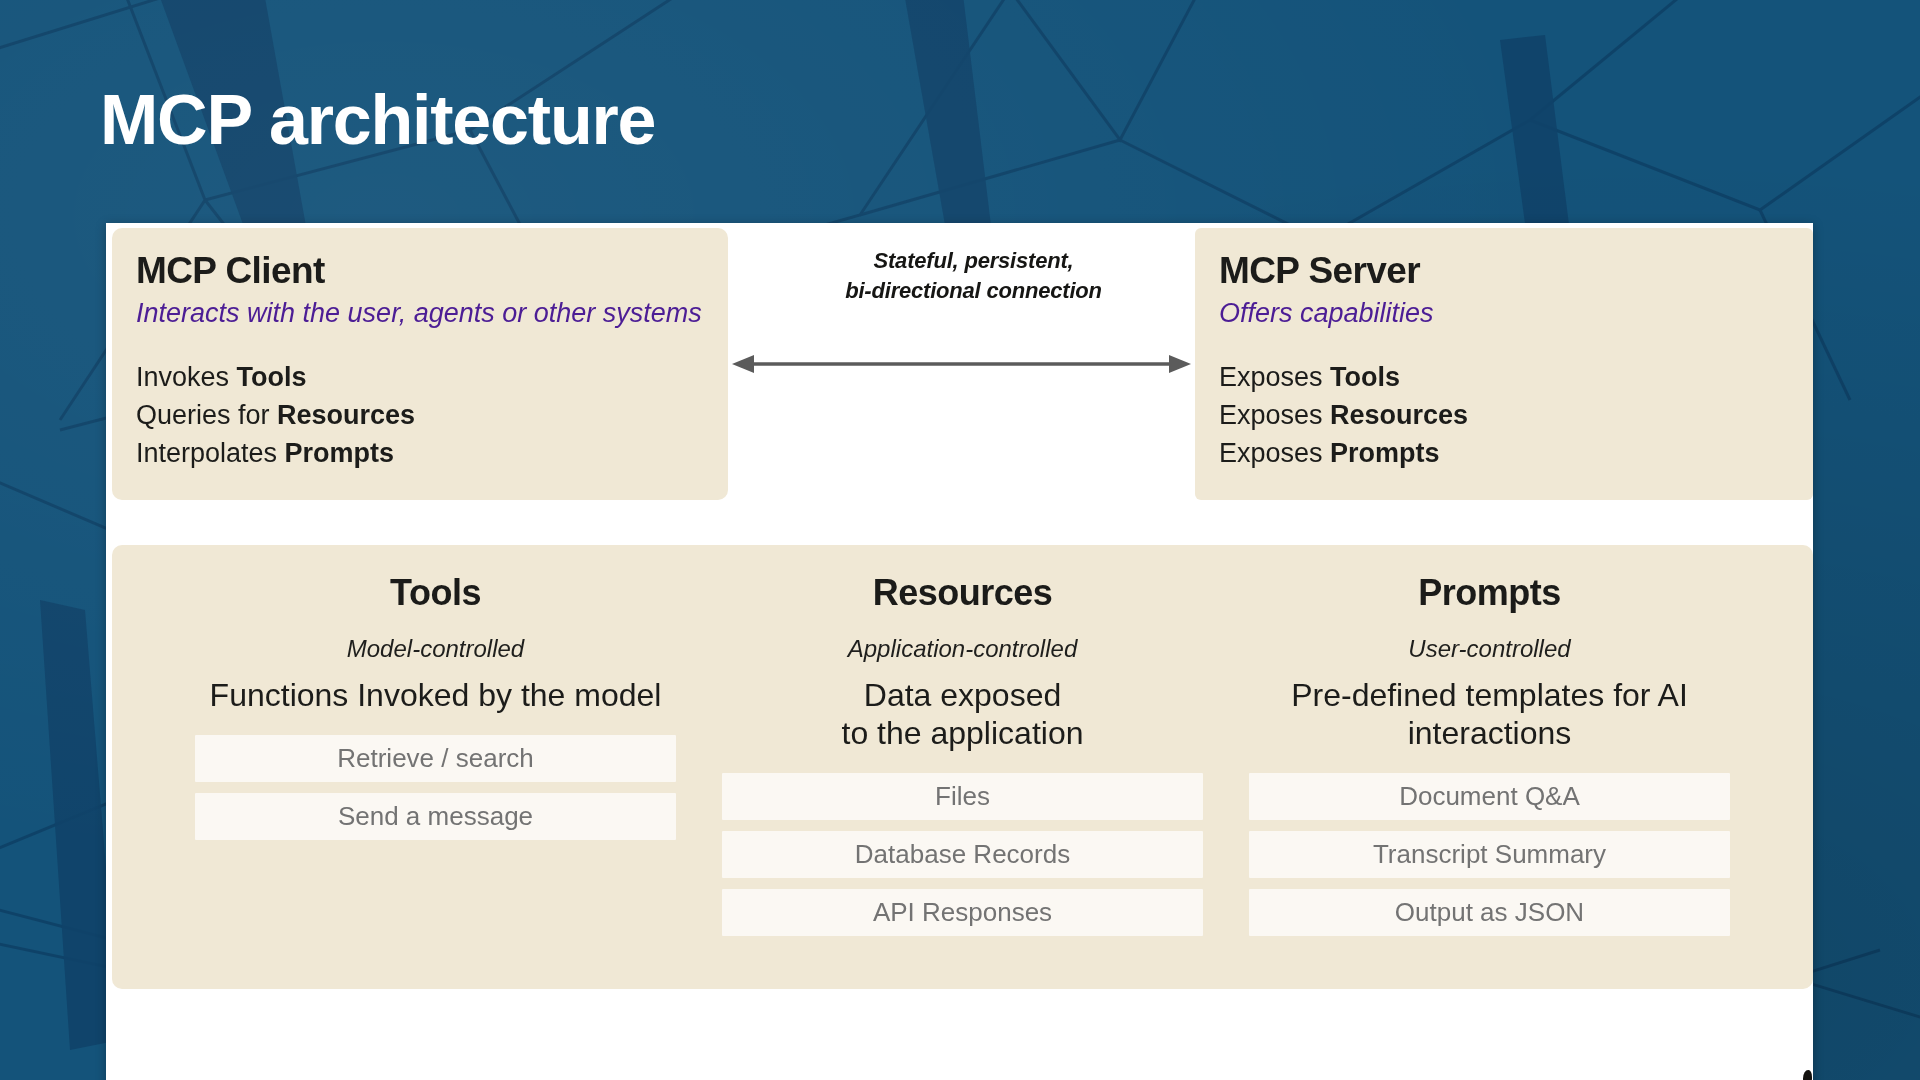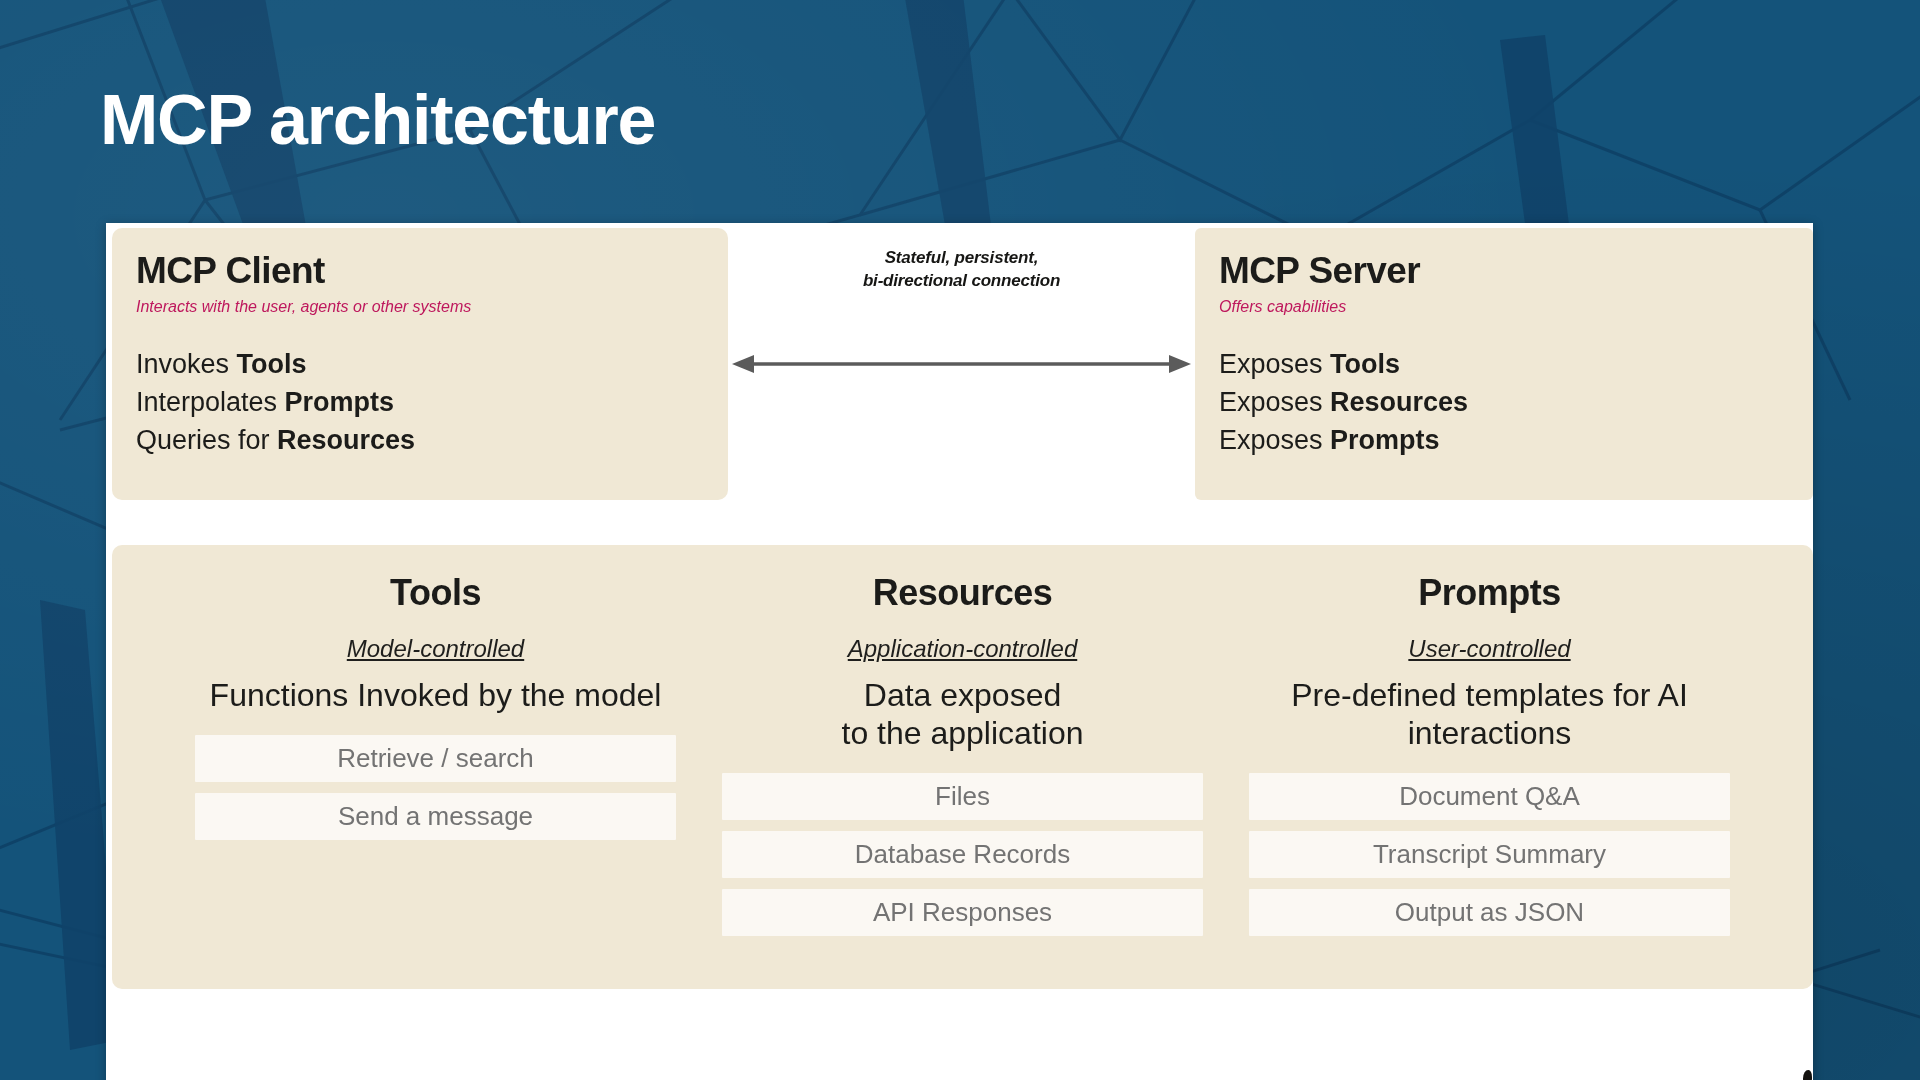--- a/index.html
+++ b/index.html
@@ -82,23 +82,23 @@
   .role-title {
     margin: 0;
     font-size: 37px;
     font-weight: bold;
     color: #1c1c1a;
     letter-spacing: -0.6px;
     line-height: 1.12;
   }
   .role-sub {
     margin: 6px 0 0 0;
-    font-size: 16px;
+    font-size: 27px;
     font-style: italic;
-    color: #be185d;
+    color: #4c1d95;
     line-height: 1.2;
   }
   .role-list {
     margin: 28px 0 0 0;
     padding: 0;
     list-style: none;
   }
   .role-list li {
     font-size: 27px;
     color: #1c1c1a;
@@ -114,26 +114,27 @@
     top: 0;
     width: 467px;
     height: 272px;
   }
   #connector-label {
     position: absolute;
     left: 0;
     top: 18px;
     width: 467px;
     text-align: center;
-    font-size: 17px;
+    font-size: 22px;
     font-weight: bold;
     font-style: italic;
     color: #161614;
     line-height: 1.38;
     letter-spacing: -0.2px;
+    padding-left: 12px;
   }
   #connector-arrow {
     position: absolute;
     left: 0;
     top: 120px;
     width: 467px;
     height: 32px;
   }
 
   
@@ -167,21 +168,20 @@
     letter-spacing: -0.5px;
     line-height: 1.1;
   }
   .cap-control {
     margin: 22px 0 0 0;
     text-align: center;
     font-size: 24px;
     font-style: italic;
     color: #1f1f1d;
     line-height: 1.2;
-    text-decoration: underline;
   }
   .cap-desc {
     margin: 14px 0 0 0;
     text-align: center;
     font-size: 32px;
     color: #1c1c1a;
     line-height: 1.18;
   }
   .cap-chips {
     margin-top: 20px;
@@ -257,22 +257,22 @@
 
 <div id="diagram-card">
 
   <div id="top-row">
 
     <div class="role-box" id="mcp-client-box">
       <p class="role-title">MCP Client</p>
       <p class="role-sub">Interacts with the user, agents or other systems</p>
       <ul class="role-list">
         <li><span>Invokes </span><b>Tools</b></li>
+        <li><span>Queries for </span><b>Resources</b></li>
         <li><span>Interpolates </span><b>Prompts</b></li>
-        <li><span>Queries for </span><b>Resources</b></li>
       </ul>
     </div>
 
     <div id="connector">
       <div id="connector-label">
         <div>Stateful, persistent,</div>
         <div>bi-directional connection</div>
       </div>
       <svg id="connector-arrow" viewBox="0 0 467 32" xmlns="http://www.w3.org/2000/svg">
         <line x1="18" y1="16" x2="449" y2="16" stroke="#5b5b5b" stroke-width="3.5"></line>

